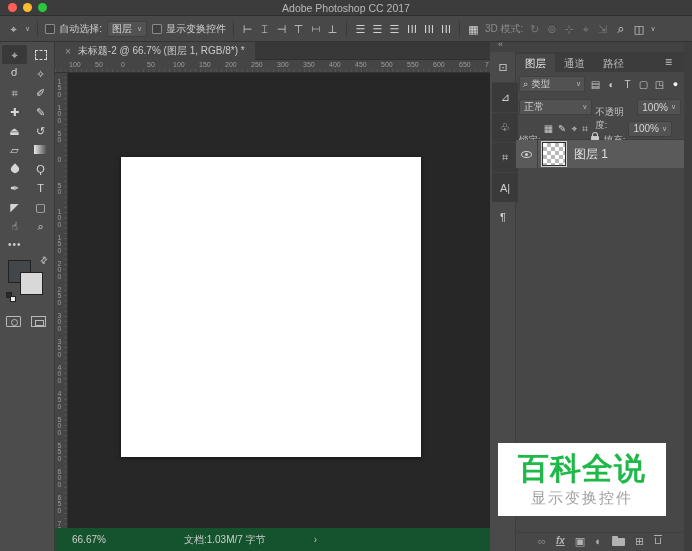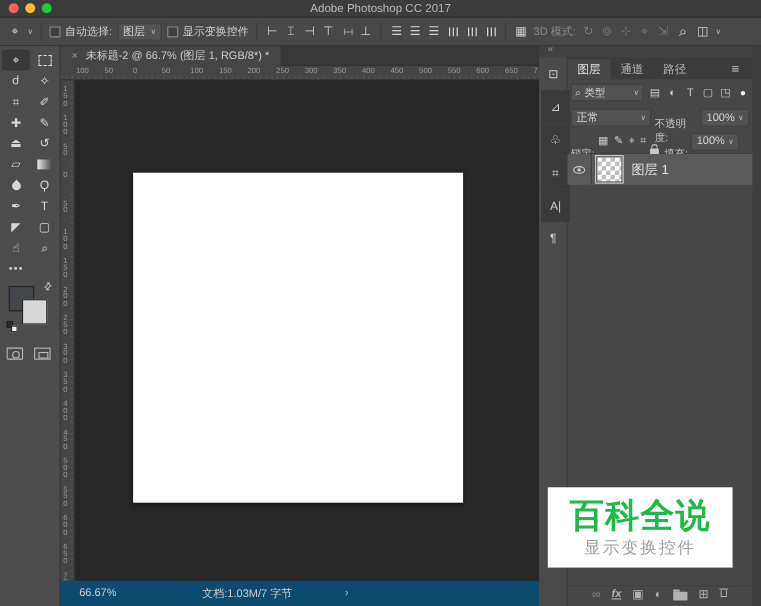--- a/index.html
+++ b/index.html
@@ -56,21 +56,21 @@
   .doctab{display:flex;align-items:center;gap:7px;background:#454545;padding:0 10px;height:18px;font-size:10px;color:#cbcbcb;}
   .tabclose{color:#9a9a9a;font-size:10px;}
   .ruler-top{position:absolute;left:0;top:18px;width:435px;height:13px;background:#454545;border-bottom:1px solid #333;overflow:hidden;
     background-image:repeating-linear-gradient(90deg,#565656 0 1px,transparent 1px 5.2px);background-size:5.2px 3px;background-position:0 bottom;background-repeat:repeat-x;}
   .rtick{position:absolute;top:1px;font-size:7px;color:#9c9c9c;}
   .canvaszone{position:absolute;left:0;top:31px;width:435px;height:455px;background:#272727;}
   .ruler-left{position:absolute;left:0;top:0;width:13px;height:455px;background:#454545;border-right:1px solid #333;overflow:hidden;
     background-image:repeating-linear-gradient(0deg,#565656 0 1px,transparent 1px 5.2px);background-size:3px 5.2px;background-position:right 0;background-repeat:repeat-y;}
   .vtick{position:absolute;left:1px;font-size:7px;line-height:6.3px;color:#9c9c9c;white-space:pre;text-align:center;width:7px;}
   .whitedoc{position:absolute;left:66px;top:84px;width:300px;height:300px;background:#ffffff;box-shadow:0 1px 4px rgba(0,0,0,.55);}
-  .statusbar{position:absolute;left:0;top:486px;width:435px;height:23px;background:#0c4a6e;display:flex;align-items:center;font-size:10px;color:#cfcfcf;}
+  .statusbar{position:absolute;left:0;top:486px;width:435px;height:23px;background:#14532d;display:flex;align-items:center;font-size:10px;color:#cfcfcf;}
   .sb-zoom{margin-left:17px;}
   .sb-doc{margin-left:78px;}
   .sb-chev{margin-left:48px;color:#bdbdbd;}
 
   
   .rightpanel{position:absolute;left:490px;top:42px;width:202px;height:509px;background:#474747;}
   .collapsebar{position:absolute;left:0;top:0;width:202px;height:10px;background:#424242;}
   .collapsebar span{position:absolute;left:8px;top:-3px;font-size:9px;color:#9e9e9e;}
   .iconstrip{position:absolute;left:0;top:10px;width:26px;height:499px;background:#4a4a4a;border-right:1px solid #3d3d3d;}
   .stripicon{width:26px;height:30px;display:flex;align-items:center;justify-content:center;font-size:11px;color:#cfcfcf;}

